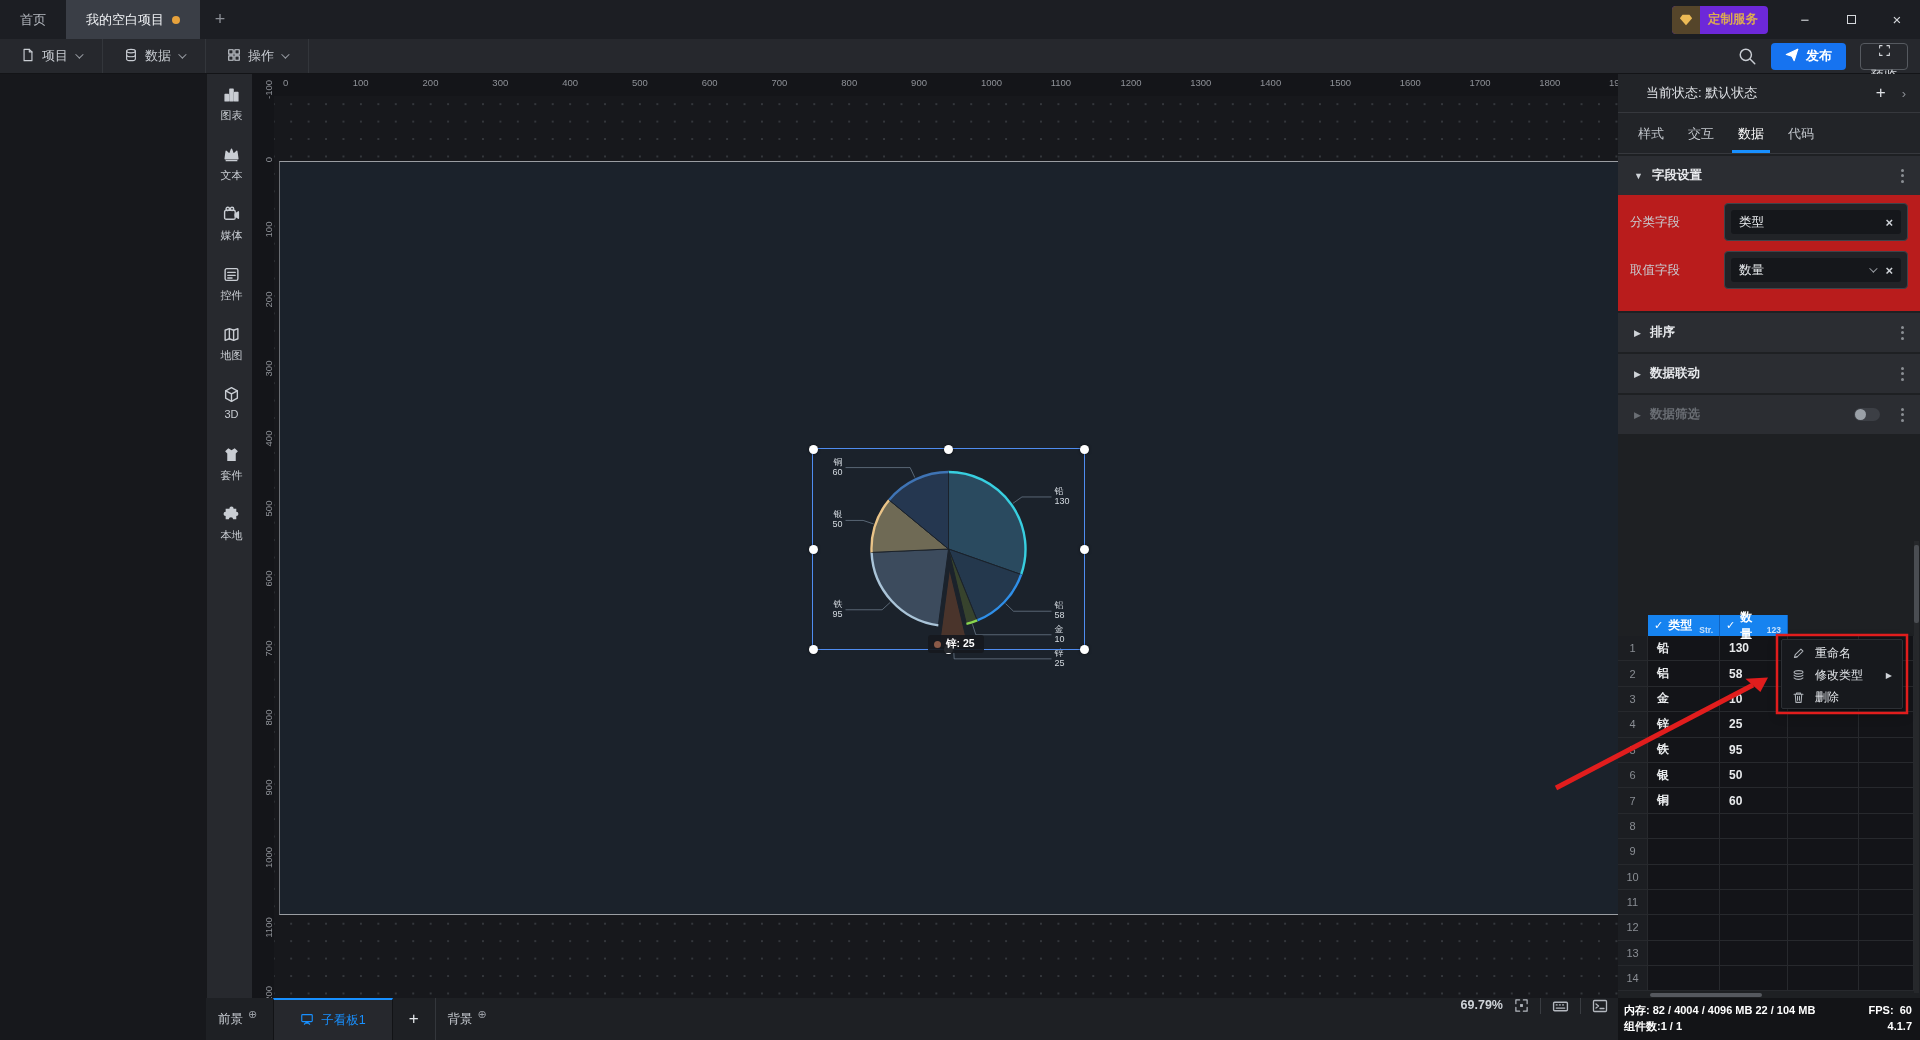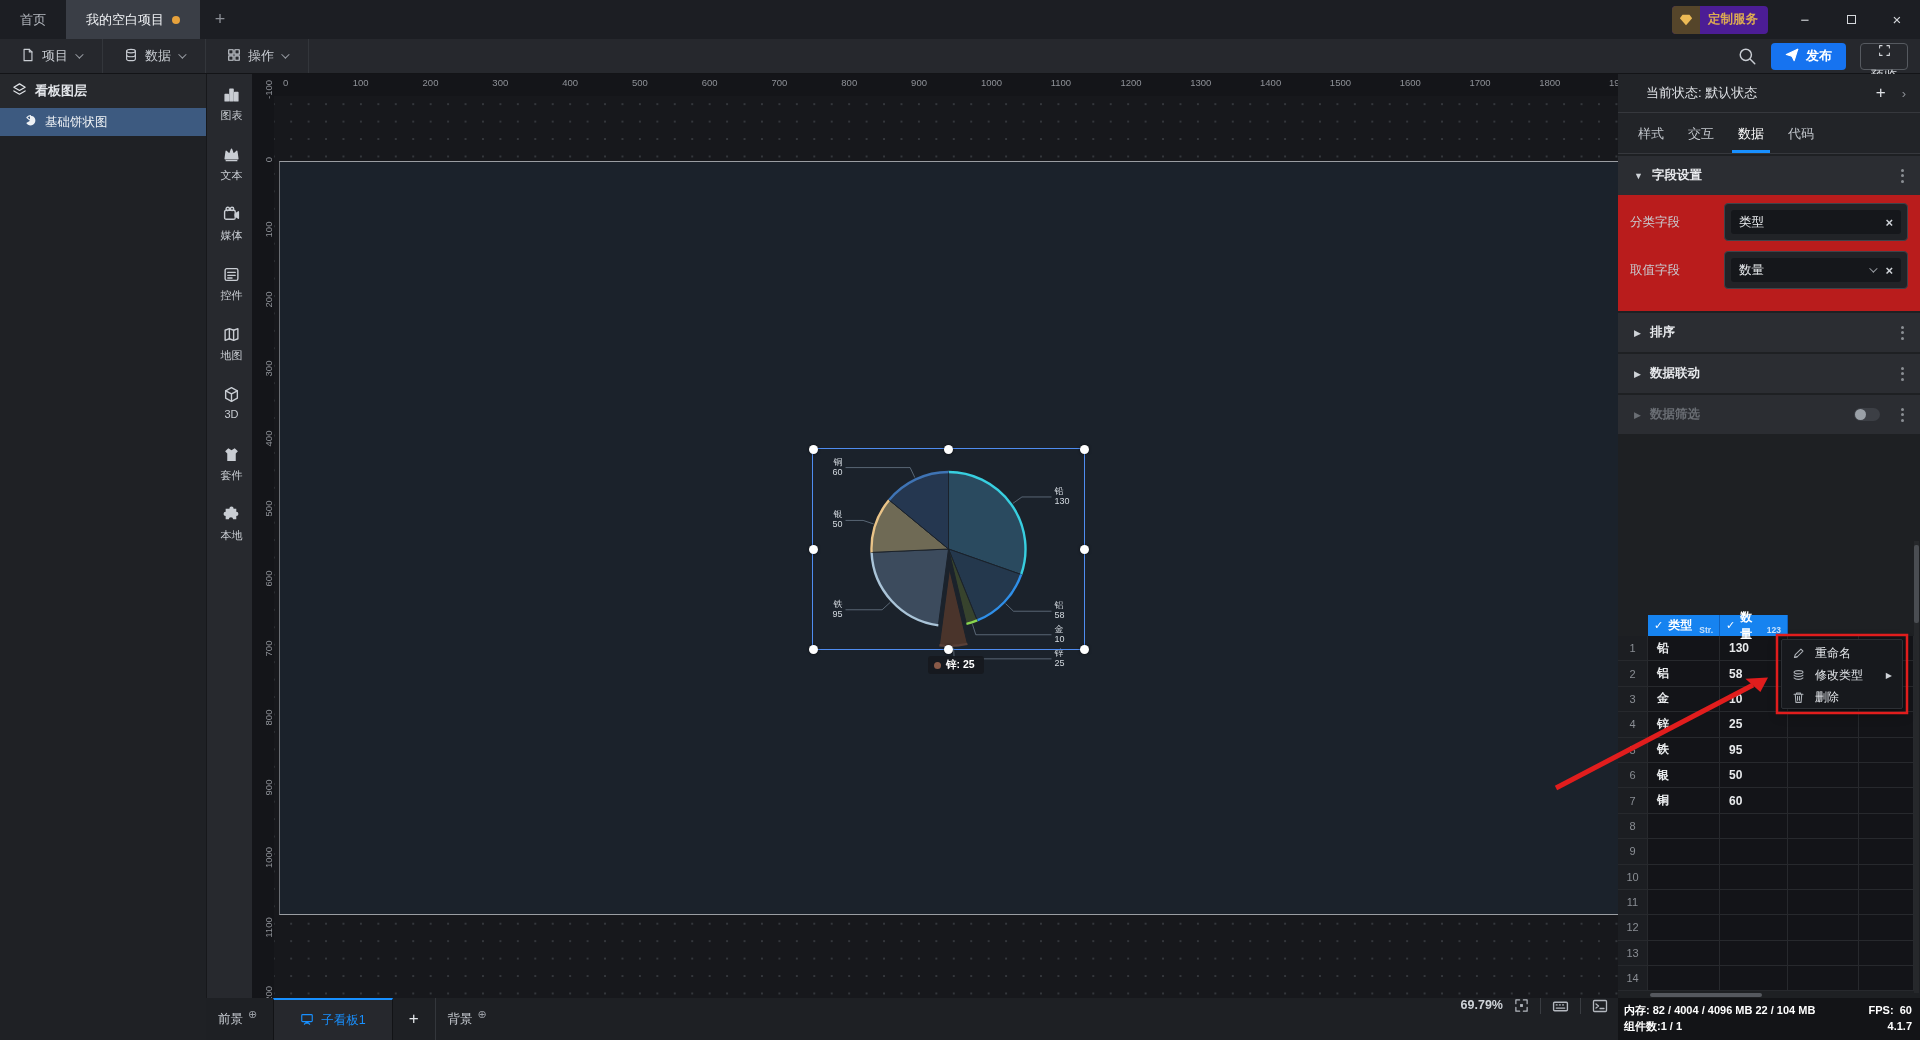--- a/index.html
+++ b/index.html
@@ -8,21 +8,21 @@
   .abs { position:absolute; }
   #app { position:relative; width:1920px; height:1040px; }
 
   
   #tabbar { left:0; top:0; width:1920px; height:39px; background:#1c1e23; display:flex; align-items:stretch; }
   .apptab { display:flex; align-items:center; gap:8px; padding:0 20px; color:#b4b8bf; font-size:13px; cursor:pointer; }
   .apptab.active { background:#3a3e46; color:#f0f2f5; }
   .moddot { width:8px; height:8px; border-radius:50%; background:#e7a23c; }
   .newtab { width:40px; display:flex; align-items:center; justify-content:center; color:#8a8e95; font-size:18px; cursor:pointer; }
   #tabbar-right { margin-left:auto; display:flex; align-items:center; gap:0; }
-  #svc-badge { display:flex; align-items:center; height:28px; margin-right:14px; border-radius:4px; overflow:hidden; background:#4c1d95; cursor:pointer;justify-content:flex-end; }
+  #svc-badge { display:flex; align-items:center; height:28px; margin-right:14px; border-radius:4px; overflow:hidden; background:#6d28d9; cursor:pointer;justify-content:flex-end; }
   #svc-badge .gem { width:28px; height:28px; background:#55452a; display:flex; align-items:center; justify-content:center; color:#ecba55; }
   #svc-badge .lbl { position:relative; color:#dcab52; font-size:12.5px; font-weight:bold; padding:0 10px 0 8px; }
   .winbtn { width:46px; height:39px; display:flex; align-items:center; justify-content:center; color:#d5d8dc; font-size:15px; cursor:pointer; }
   .winbtn .restore2 { width:9px; height:9px; border:1.2px solid #d5d8dc; position:relative; background:#1c1e23; }
   .winbtn .restore2:before { content:""; position:absolute; left:1.5px; top:-3.5px; width:9px; height:9px; border:1.2px solid #d5d8dc; z-index:-1; }
 
   
   #menubar { left:0; top:39px; width:1920px; height:35px; background:#26282d; display:flex; align-items:center; border-bottom:1px solid #131417; }
   .menu-item { display:flex; align-items:center; gap:7px; color:#c9cdd3; font-size:13px; padding:0 21px; height:100%; border-right:1px solid #33363b; cursor:pointer; }
   .chev { width:6px; height:6px; border-right:1.4px solid #9a9ea5; border-bottom:1.4px solid #9a9ea5; transform:rotate(45deg) translateY(-2px); display:inline-block; }
@@ -48,21 +48,21 @@
     background-image:repeating-linear-gradient(90deg,#5a5d63 0 1px,transparent 1px 69.79px),repeating-linear-gradient(90deg,#3e4146 0 1px,transparent 1px 6.979px);
     background-size:1366px 12px,1366px 5px; background-position:27px 22px,27px 22px; background-repeat:no-repeat; }
   .hlab { position:absolute; top:3px; font-size:9.5px; color:#8f9298; }
   #ruler-v { left:0; top:22px; width:22px; height:902px; background:#141519;
     background-image:repeating-linear-gradient(180deg,#5a5d63 0 1px,transparent 1px 69.79px),repeating-linear-gradient(180deg,#3e4146 0 1px,transparent 1px 6.979px);
     background-size:12px 902px,5px 902px; background-position:22px 65px,22px 65px; background-repeat:no-repeat; }
   .vlab { position:absolute; left:1px; font-size:9.5px; color:#8f9298; transform:rotate(-90deg); transform-origin:center; width:30px; text-align:center; }
   #artboard { left:27px; top:87px; width:1339px; height:754px; background:#1b222b; border-top:1px solid #9b9ea3; border-bottom:1px solid #9b9ea3; border-left:1px solid #6a6d72; }
   #selbox { left:560px; top:374px; width:273px; height:202px; border:1px solid #4f8cf0; }
   .handle { position:absolute; width:9px; height:9px; border-radius:50%; background:#fff; box-shadow:0 0 3px rgba(0,0,0,.6); margin:-4.5px 0 0 -4.5px; }
-  #tooltip { left:676px; top:582px; height:18px; display:flex; align-items:center; gap:5px; background:rgba(22,25,30,.93); border-radius:3px; padding:0 9px 0 6px; color:#fff; font-size:10.5px; font-weight:bold;text-align:center; }
+  #tooltip { left:676px; top:561px; height:18px; display:flex; align-items:center; gap:5px; background:rgba(22,25,30,.93); border-radius:3px; padding:0 9px 0 6px; color:#fff; font-size:10.5px; font-weight:bold;text-align:center; }
   #tooltip .tdot { width:7px; height:7px; border-radius:50%; background:#8a5a48; }
 
   
   #inspector { left:1618px; top:74px; width:302px; height:924px; background:#1e2023; }
   #state-row { display:flex; align-items:center; height:39px; padding:0 14px 0 28px; background:#222428; border-bottom:1px solid #36383d; color:#dfe2e6; font-size:13px; }
   #state-row .plus { margin-left:auto; font-size:17px; color:#dfe2e6; cursor:pointer; }
   #state-row .arrow { margin-left:16px; color:#8a8e94; cursor:pointer; }
   #insp-tabs { display:flex; gap:16px; align-items:flex-end; height:41px; padding:0 0 0 16px; border-bottom:1px solid #36383d; background:#222428; }
   .insp-tab { color:#c3c7cd; font-size:13px; padding:0 4px 10px; cursor:pointer; position:relative; }
   .insp-tab.active { color:#fff; }
@@ -200,38 +200,20 @@
       <div id="preview-btn">
         <span id="fs-ic"><svg width="13" height="13" viewBox="0 0 16 16" fill="none" stroke="currentColor" stroke-width="1.3" stroke-linecap="round" stroke-linejoin="round">
               <path d="M2 5V2h3M11 2h3v3M14 11v3h-3M5 14H2v-3"></path>
             </svg></span>
         <span>预览</span>
         <span class="chev"></span>
       </div>
     </div>
   </div>
 
-  <div id="layers" class="abs">
-    <div id="layers-hdr">
-      <span id="layers-ic"><svg width="15" height="15" viewBox="0 0 16 16" fill="none" stroke="currentColor" stroke-width="1.3" stroke-linecap="round" stroke-linejoin="round">
-            <path d="M8 2l6 3.5L8 9 2 5.5z"></path>
-            <path d="M2 9.5L8 13l6-3.5"></path>
-          </svg></span>
-      <span>看板图层</span>
-    </div>
-    <div id="layer-list">
-        <div class="layer-item sel">
-          <span><svg width="13" height="13" viewBox="0 0 16 16" fill="none" stroke="currentColor" stroke-width="1.3" stroke-linecap="round" stroke-linejoin="round">
-              <path d="M8 8V2a6 6 0 1 1-5.2 9" fill="currentColor" stroke="none"></path>
-              <path d="M8 8L3.5 4.5A6 6 0 0 1 8 2z"></path>
-            </svg></span>
-          <span>基础饼状图</span>
-        </div>
-      </div>
-  </div>
 
   <div id="rail" class="abs">
       <div class="rail-item">
         <span><svg width="17" height="17" viewBox="0 0 16 16" fill="none" stroke="currentColor" stroke-width="1.3" stroke-linecap="round" stroke-linejoin="round">
             <rect x="2" y="8" width="3" height="6" fill="currentColor"></rect>
             <rect x="6.5" y="3" width="3" height="11" fill="currentColor"></rect>
             <rect x="11" y="6" width="3" height="8" fill="currentColor"></rect>
           </svg></span>
         <span>图表</span>
       </div>

